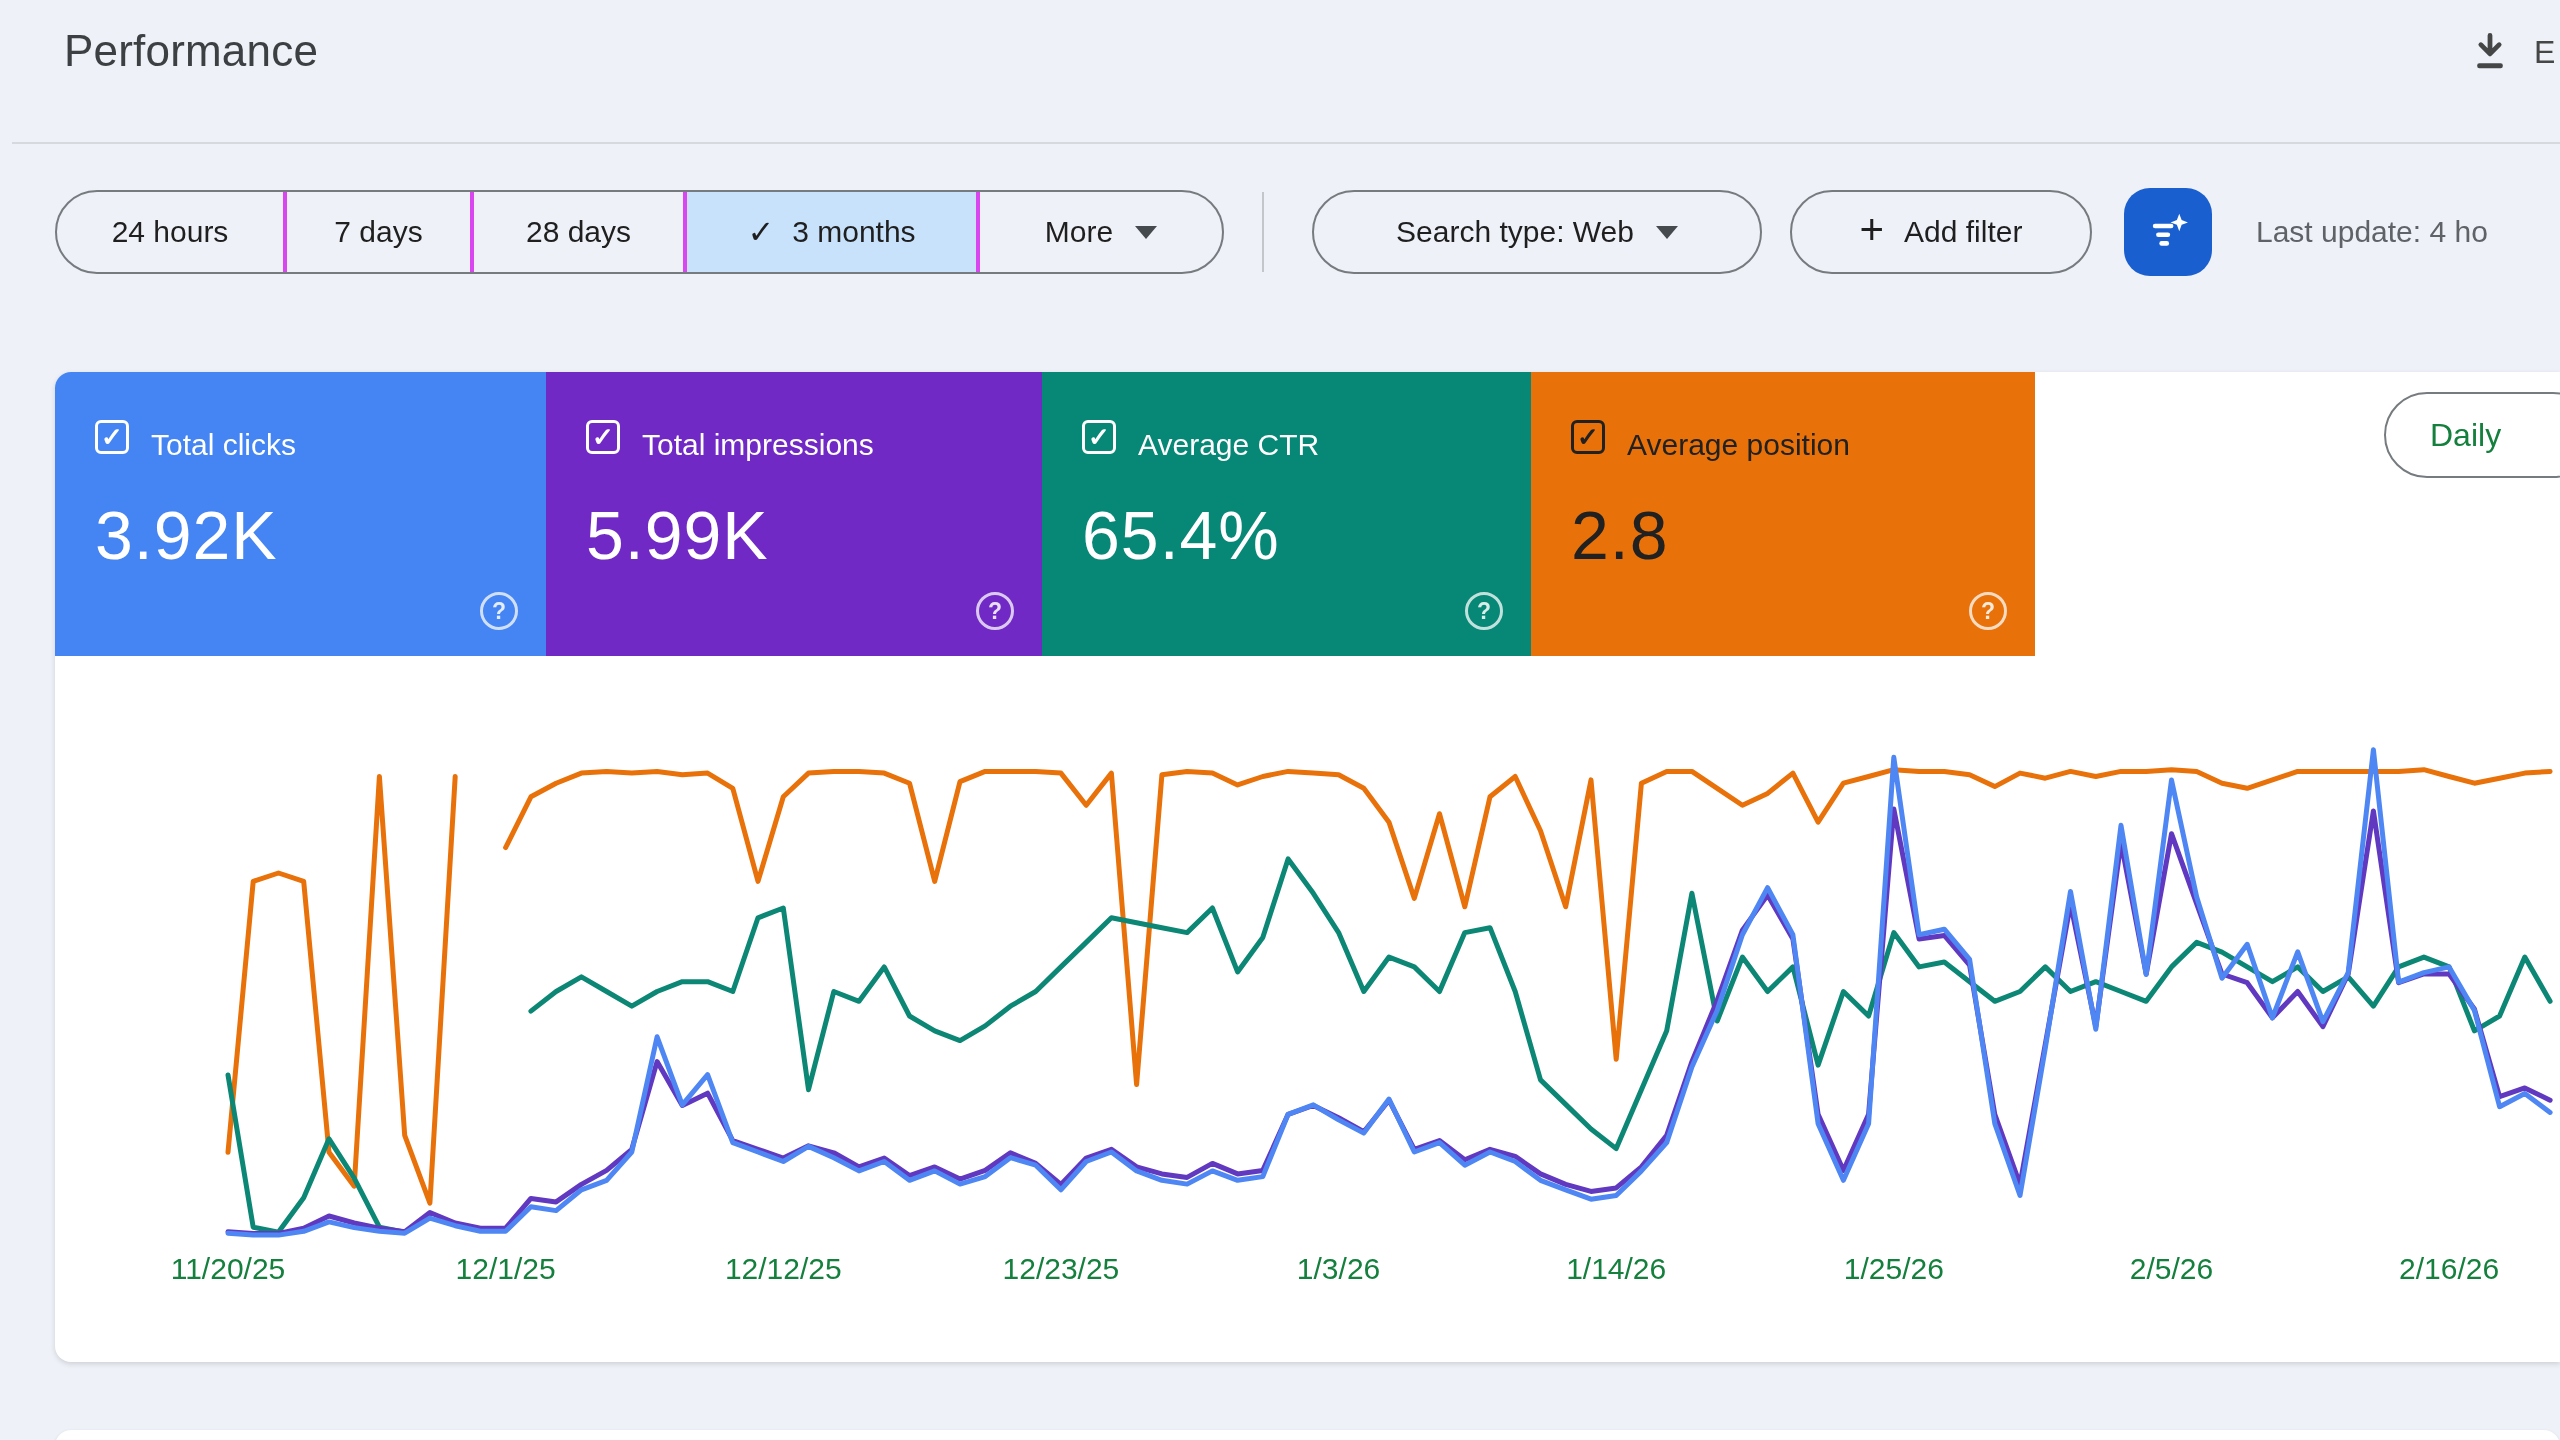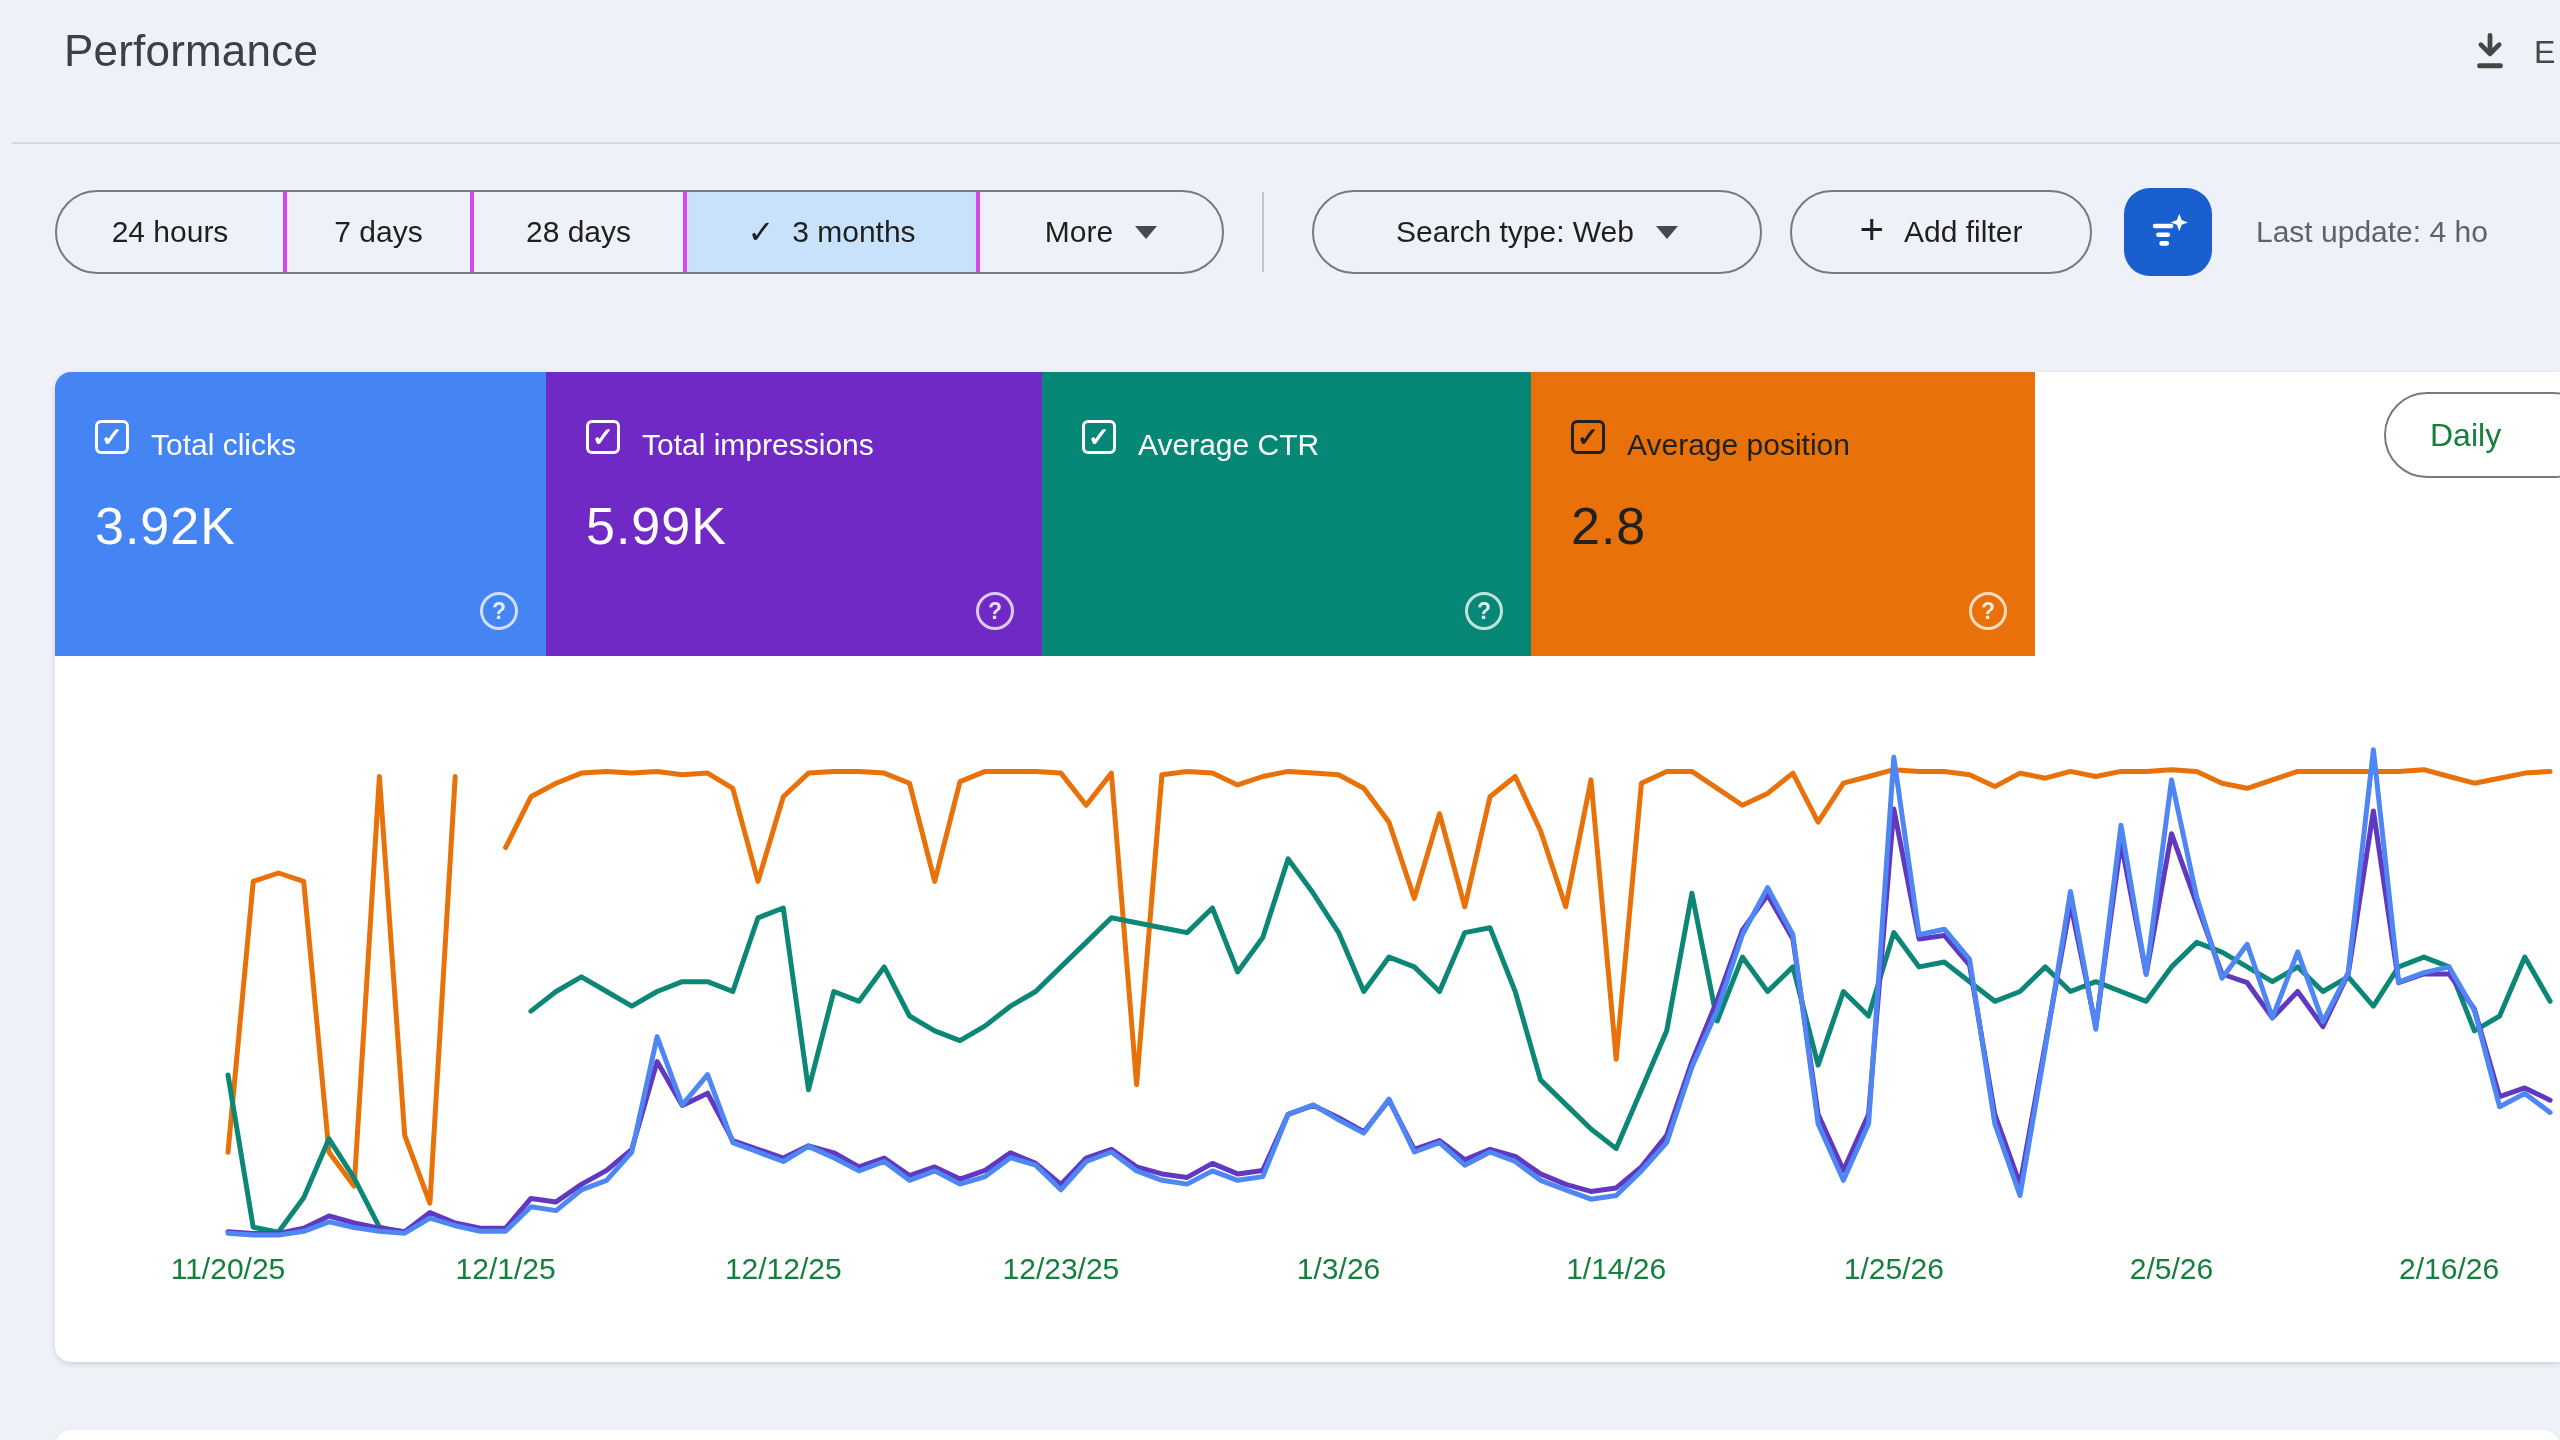--- a/index.html
+++ b/index.html
@@ -32,21 +32,21 @@
   .ai-filter-btn { position:absolute; left:2124px; top:-2px; width:88px; height:88px; border-radius:26px; background:#1a5fd0; display:flex; align-items:center; justify-content:center; cursor:pointer; }
   .last-update { position:absolute; left:2256px; top:0; height:84px; line-height:84px; font-size:30px; color:#5f6368; white-space:nowrap; width:304px; overflow:hidden; }
 
   
   .main-card { position:absolute; left:55px; top:372px; width:2505px; height:990px; background:#ffffff; border-radius:16px 0 0 16px; box-shadow:0 2px 5px rgba(60,64,67,.18); overflow:hidden; }
   .metric-strip { position:absolute; left:0; top:0; height:284px; display:flex; }
   .metric-card { height:284px; padding:40px 0 0 40px; position:relative; cursor:pointer; }
   .metric-head { display:flex; align-items:center; }
   .mc-checkbox { width:34px; height:34px; border:3px solid #ffffff; border-radius:6px; display:flex; align-items:center; justify-content:center; font-size:26px; font-weight:700; color:#ffffff; flex:0 0 auto; cursor:pointer; }
   .metric-label { font-size:30px; font-weight:500; color:#ffffff; margin-left:22px; white-space:nowrap;margin-top:16px; }
-  .metric-value { font-size:52px; font-weight:400; color:#ffffff; margin-top:34px; letter-spacing:1px; }
+  .metric-value { font-size:68px; font-weight:400; color:#ffffff; margin-top:34px; letter-spacing:1px; }
   .help-icon { position:absolute; right:28px; bottom:26px; width:38px; height:38px; border:3px solid rgba(255,255,255,.75); border-radius:50%; display:flex; align-items:center; justify-content:center; font-size:23px; font-weight:700; color:rgba(255,255,255,.85); cursor:pointer; }
   .metric-card.dark-text .mc-checkbox { border-color:#212121; color:#212121; }
   .metric-card.dark-text .metric-label,
   .metric-card.dark-text .metric-value { color:#212121; }
 
   .daily-btn { position:absolute; left:2329px; top:20px; width:212px; height:86px; border:2px solid #767b7f; border-radius:44px; display:flex; align-items:center; background:#ffffff; cursor:pointer; }
   .daily-label { font-size:32px; font-weight:500; color:#15803d; margin-left:44px; }
 
   .chart-svg { position:absolute; left:0; top:268px; width:2505px; height:710px; }
   .x-axis { position:absolute; left:0; top:880px; width:2505px; height:40px; }
@@ -146,20 +146,21 @@
         </span>
     </div>
 
     <div class="metric-card" style="width:489px; background:#078876">
       <div class="metric-head">
         <span class="mc-checkbox">
             <span>✓</span>
           </span>
         <span class="metric-label">Average CTR</span>
       </div>
+      <div class="metric-value">65.4%</div>
       <span class="help-icon">
           <span>?</span>
         </span>
     </div>
 
     <div class="metric-card dark-text" style="width:504px; background:#e8710a">
       <div class="metric-head">
         <span class="mc-checkbox">
             <span>✓</span>
           </span>

